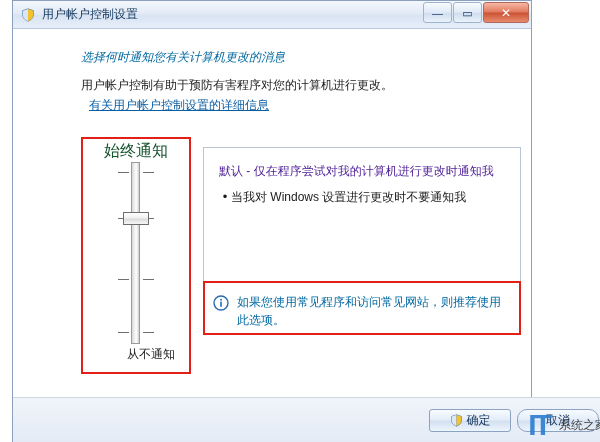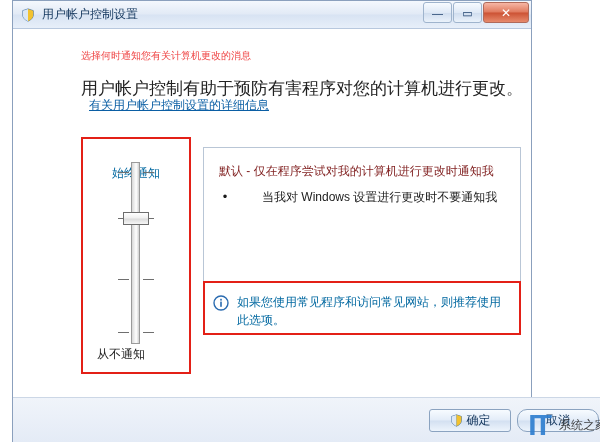--- a/index.html
+++ b/index.html
@@ -90,28 +90,29 @@
   
   .content {
     position: relative;
     height: 413px;
     background: #ffffff;
   }
   .heading {
     position: absolute;
     left: 68px;
     top: 20px;
-    font-size: 10px;
-    color: #ef4444;
+    font-size: 12px;
+    color: #0369a1;
+    font-style: italic;
   }
   .subtext {
     position: absolute;
     left: 68px;
     top: 48px;
-    font-size: 17px;
+    font-size: 12px;
     color: #222222;
   }
   .more-link {
     position: absolute;
     left: 68px;
     top: 68px;
     font-size: 12px;
     color: #0b5fa4;
     text-decoration: underline;
     cursor: pointer;
@@ -126,30 +127,29 @@
     height: 237px;
     border: 2px solid #e32017;
     box-sizing: border-box;
   }
   .slider-label-top {
     position: absolute;
     left: 84px;
     top: 112px;
     width: 78px;
     text-align: center;
-    font-size: 12px;
-    color: #0369a1;
-    margin-top: 24px;
+    font-size: 16px;
+    color: #14532d;
   }
   .slider-label-bottom {
     position: absolute;
     left: 84px;
     top: 317px;
     width: 78px;
-    text-align: left;
+    text-align: right;
     font-size: 12px;
     color: #222;
   }
   .slider-track {
     position: absolute;
     left: 118px;
     top: 133px;
     width: 9px;
     height: 182px;
     background: linear-gradient(to right, #d8d8d8 0%, #f2f2f2 40%, #ffffff 60%, #d0d0d0 100%);
@@ -184,21 +184,21 @@
     border: 1px solid #b9c6d6;
     background: #ffffff;
     box-sizing: border-box;
   }
   .desc-title {
     position: absolute;
     left: 206px;
     top: 134px;
     width: 290px;
     font-size: 12px;
-    color: #7f1d1d;
+    color: #4c1d95;
   }
   .bullet-row {
     position: absolute;
     left: 206px;
     top: 160px;
     width: 292px;
     display: flex;
     align-items: flex-start;
   }
   .bullet-dot {
@@ -206,21 +206,20 @@
     flex: none;
     font-size: 13px;
     line-height: 16px;
     color: #1a1a1a;
     text-align: center;
   }
   .bullet-text {
     font-size: 12px;
     line-height: 16px;
     color: #1a1a1a;
-    margin-left: 31px;
   }
   .info-box {
     position: absolute;
     left: 190px;
     top: 252px;
     width: 318px;
     height: 54px;
     border: 2px solid #e32017;
     box-sizing: border-box;
   }

